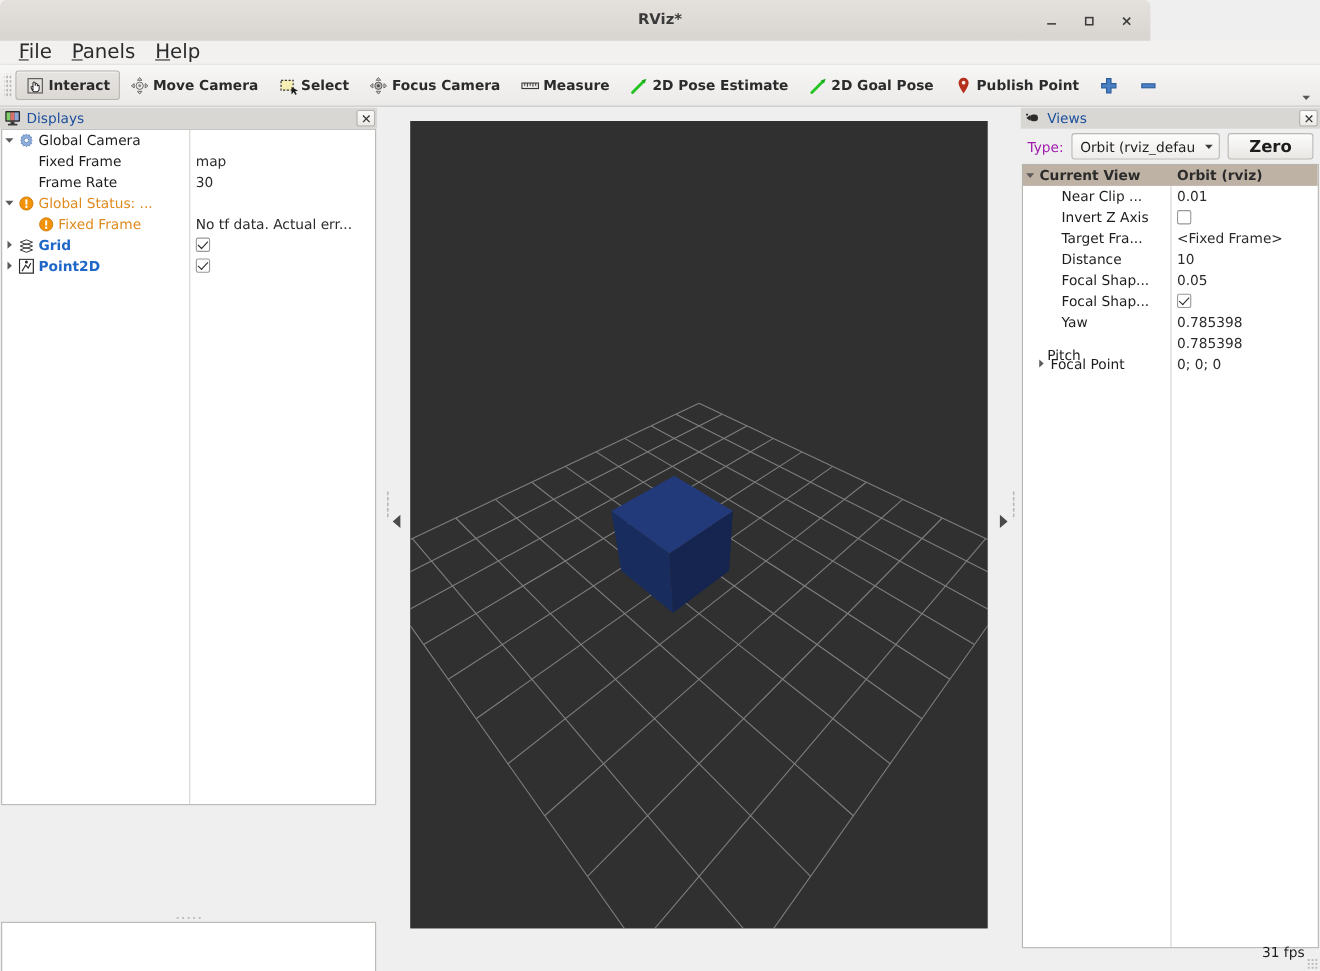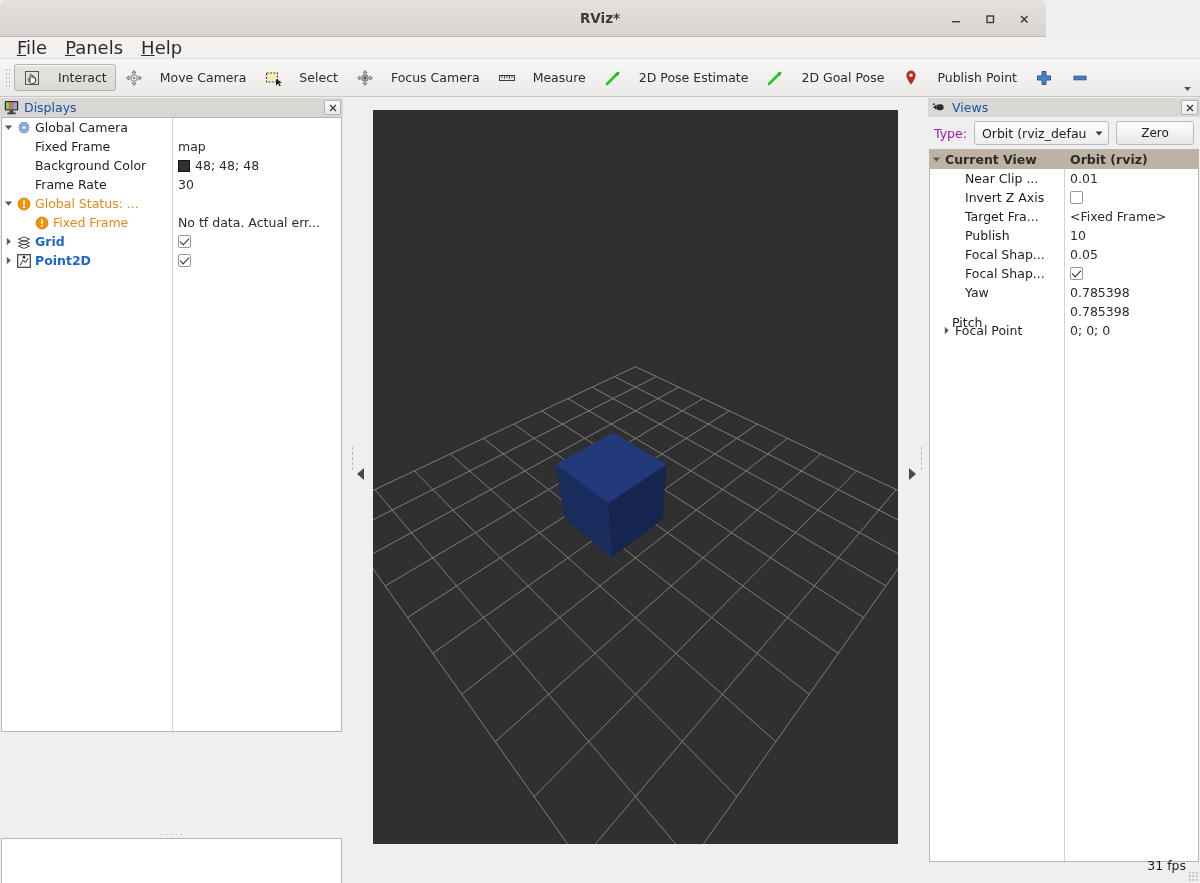--- a/index.html
+++ b/index.html
@@ -55,23 +55,23 @@
     background: linear-gradient(to bottom,#f7f7f6 0%, #f1f0ef 50%, #ebeae8 100%);
     border-bottom: 1px solid #c8c6c4;
     display: flex; align-items: center; padding-left: 4px;
   }
   .tb-grip {
     width: 7px; height: 22px; margin-right: 3px;
     background-image: radial-gradient(#b9b7b5 0.9px, transparent 1px);
     background-size: 3px 4px; background-position: 1px 1px;
   }
   .tb-btn {
-    height: 27px; display: flex; align-items: center; gap: 17px;
+    height: 27px; display: flex; align-items: center; gap: 3px;
     padding: 3px 8px; font-size: 12.5px; color: #2b2b2b;
-    border: 1px solid transparent; border-radius: 3px; white-space: nowrap;
+    border: 1px solid transparent; border-radius: 3px; white-space: nowrap; font-weight: bold;
   }
   .tb-btn.checked {
     background: linear-gradient(to bottom,#e6e4e1,#dcd9d5);
     border: 1px solid #b6b2ad;
     box-shadow: inset 0 1px 0 rgba(255,255,255,.7);
   }
   .tb-ico { width: 18px; height: 18px; display: block; flex: 0 0 18px; }
   .tb-more {
     position: absolute; right: 6px; bottom: 2px;
     width: 9px; height: 9px;
@@ -135,22 +135,22 @@
     display: flex; align-items: center; justify-content: center;
   }
   .dots-h {
     width: 26px; height: 3px;
     background-image: radial-gradient(#b9b7b5 0.9px, transparent 1px);
     background-size: 5px 3px;
   }
   .btn {
     height: 24px; border: 1px solid #bcbab7; border-radius: 3px;
     background: linear-gradient(to bottom,#fdfdfc 0%, #f2f1ef 52%, #e9e7e4 100%);
-    font-size: 12px; color: #1d1d1d;
-    display: flex; align-items: center; justify-content: center;
+    font-size: 15px; color: #1d1d1d;
+    display: flex; align-items: center; justify-content: center; font-weight: bold;
   }
 
   
   .split-left {
     position: absolute; left: 343px; top: 98px; width: 30px; height: 750px;
     background: #efefef;
   }
   .split-left .dots-v, .split-right .dots-v {
     position: absolute; width: 3px; height: 26px;
     background-image: radial-gradient(#bab8b5 0.9px, transparent 1px);
@@ -368,30 +368,20 @@
           </span>
           <span class="tval"></span>
         </div>
         <div class="trow">
           <span class="tname" style="left:20px;">
             <span class="arrow-r"></span>
             <span class="lbl-plain">Fixed Frame</span>
           </span>
           <span class="tval">
             <span>map</span>
-          </span>
-        </div>
-        <div class="trow">
-          <span class="tname" style="left:20px;">
-            <span class="arrow-r"></span>
-            <span class="lbl-plain">Background Color</span>
-          </span>
-          <span class="tval">
-            <span class="swatch" style="background:#303030"></span>
-            <span>48; 48; 48</span>
           </span>
         </div>
         <div class="trow">
           <span class="tname" style="left:20px;">
             <span class="arrow-r"></span>
             <span class="lbl-plain">Frame Rate</span>
           </span>
           <span class="tval">
             <span>30</span>
           </span>
@@ -581,21 +571,21 @@
             <span class="arrow-r"></span>
             <span class="lbl-plain">Target Fra...</span>
           </span>
           <span class="vval">
             <span>&lt;Fixed Frame&gt;</span>
           </span>
         </div>
         <div class="trow">
           <span class="vname" style="left:22px;">
             <span class="arrow-r"></span>
-            <span class="lbl-plain">Publish</span>
+            <span class="lbl-plain">Distance</span>
           </span>
           <span class="vval">
             <span>10</span>
           </span>
         </div>
         <div class="trow">
           <span class="vname" style="left:22px;">
             <span class="arrow-r"></span>
             <span class="lbl-plain">Focal Shap...</span>
           </span>

